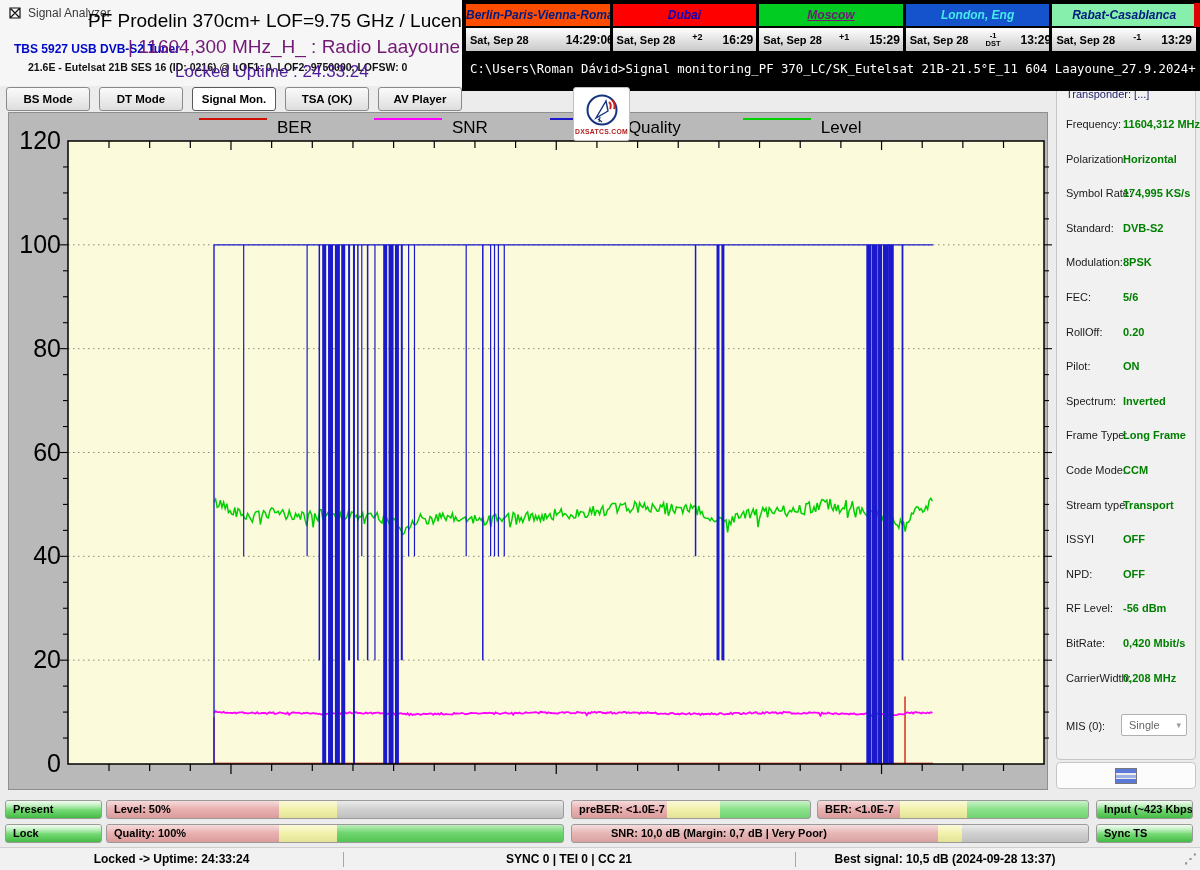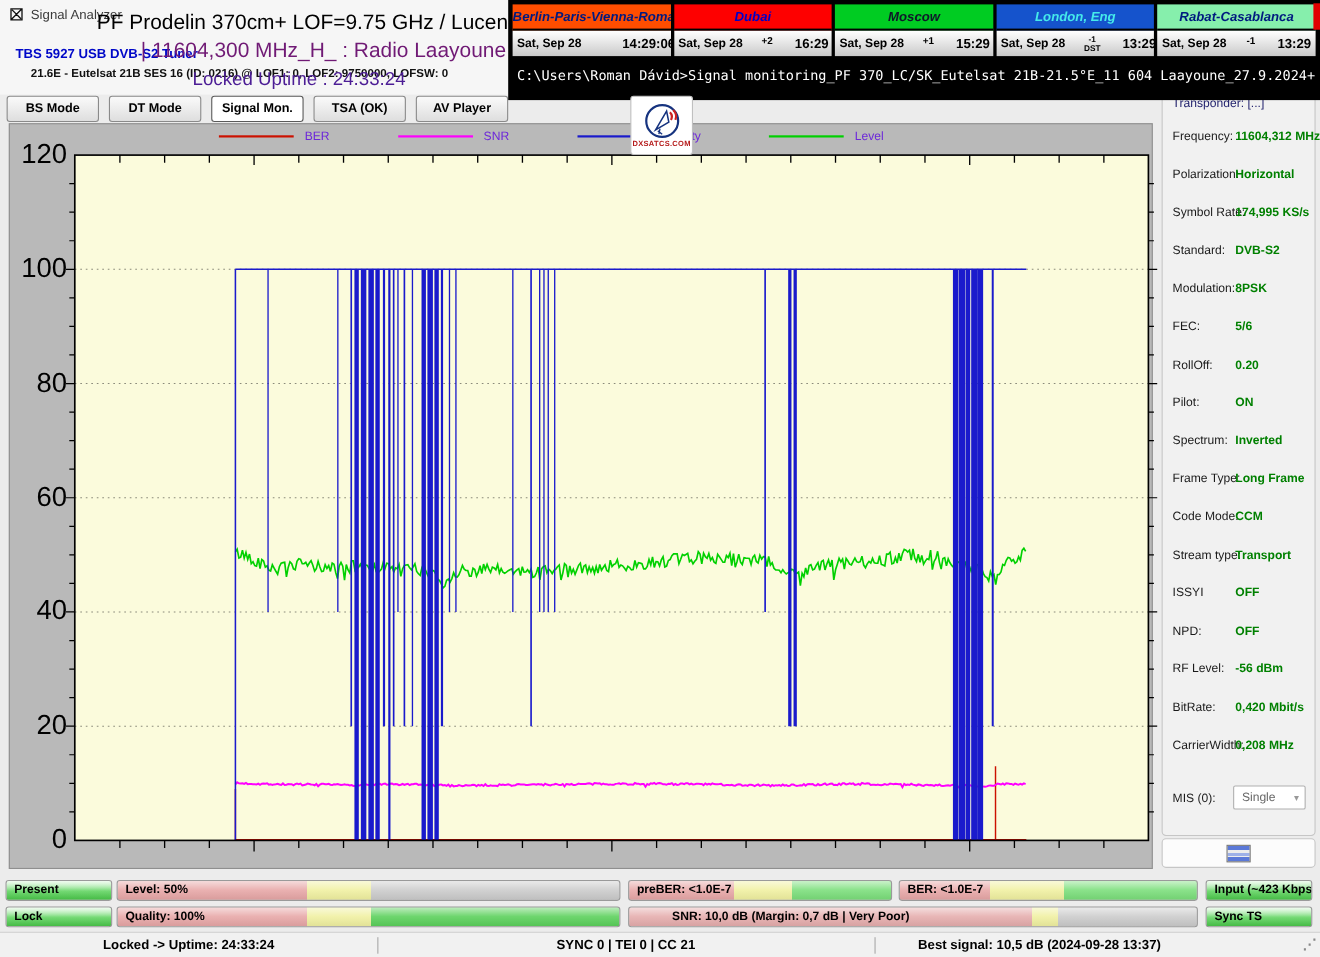--- a/index.html
+++ b/index.html
@@ -34,21 +34,21 @@
   
   .tabrow{position:absolute;left:6px;top:87px;display:flex;gap:9px;z-index:2}
   .tab{width:84px;height:24px;line-height:22px;text-align:center;font-size:11.5px;font-weight:bold;color:#000;
        background:linear-gradient(#fafafa,#dedede);border:1px solid #8a8a8a;border-radius:3px;box-sizing:border-box;cursor:pointer}
   .tab.active{background:#fff;border-color:#5a5a5a;box-shadow:0 0 0 1px #fff inset}
 
   
   .chart{position:absolute;left:8px;top:112px;width:1040px;height:678px;background:#b9b9b9;
          border:1px solid #8f8f8f;box-sizing:border-box}
   .legend{position:absolute;left:190px;top:5px;display:flex;gap:62px;align-items:center}
-  .legend-item{display:flex;align-items:center;gap:10px;font-size:11px;color:#6d28d9}
+  .legend-item{display:flex;align-items:flex-start;gap:10px;font-size:17px;color:#000000}
   .legend-swatch{width:68px;height:0;border-top:2px solid #000}
   .ylab{position:absolute;left:2px;width:50px;text-align:right;font-size:25px;color:#000;line-height:1}
   #plot-svg{position:absolute;left:49px;top:18px}
 
   
   .logo{position:absolute;left:573px;top:87px;width:57px;height:54px;background:#fff;border:1px solid #c0c0c0;
         border-radius:3px;z-index:8;display:flex;flex-direction:column;align-items:center;justify-content:center;gap:1px;box-sizing:border-box}
   .logo-text{font-size:6.8px;font-weight:bold;color:#b51a1a;letter-spacing:.3px}
 
   
@@ -111,21 +111,21 @@
       </div>
       <div class="clock-col">
         <div class="clock-head" style="background: rgb(254, 0, 0); color: rgb(0, 0, 200);">Dubai</div>
         <div class="clock-time">
           <span class="clock-date">Sat, Sep 28</span>
           <span class="clock-ofs">+2</span>
           <span class="clock-hhmm">16:29</span>
         </div>
       </div>
       <div class="clock-col">
-        <div class="clock-head" style="background: rgb(0, 204, 34); color: #0f172a;">Moscow</div>
+        <div class="clock-head" style="background: rgb(0, 204, 34); color: #701a75; text-decoration: underline;">Moscow</div>
         <div class="clock-time">
           <span class="clock-date">Sat, Sep 28</span>
           <span class="clock-ofs">+1</span>
           <span class="clock-hhmm">15:29</span>
         </div>
       </div>
       <div class="clock-col">
         <div class="clock-head" style="background: rgb(21, 83, 204); color: rgb(69, 234, 234);">London, Eng</div>
         <div class="clock-time">
           <span class="clock-date">Sat, Sep 28</span>

